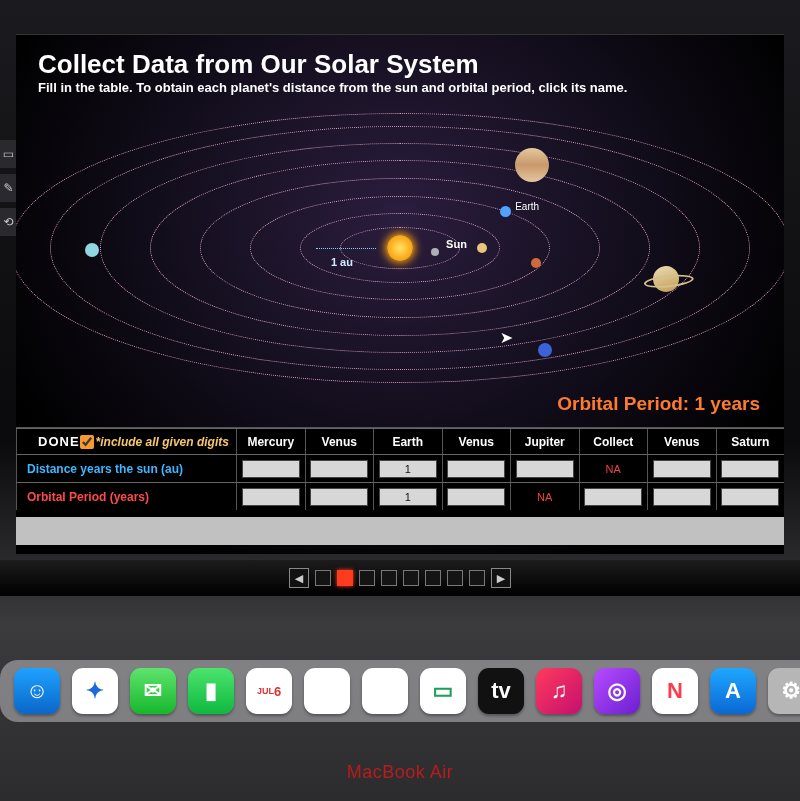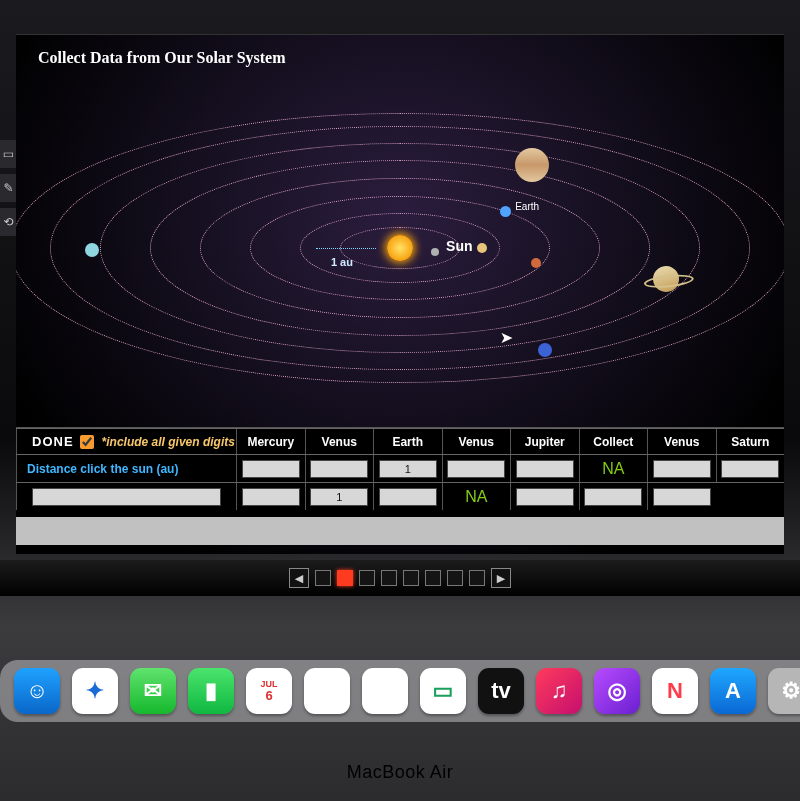--- a/index.html
+++ b/index.html
@@ -22,36 +22,36 @@
   
   .panel {
     margin: 12px 16px 0;
     background: radial-gradient(ellipse at 50% 35%, #2b1d3e 0%, #120d1b 45%, #000 80%);
     border-top: 1px solid #333;
     height: 520px;
     position: relative;
     overflow: hidden;
   }
   .panel-inner { padding: 14px 22px; }
-  .lesson-title { font-size: 16px; font-weight: 800; margin-bottom:0;font-family:Liberation Serif, serif; }
+  .lesson-title { font-size: 26px; font-weight: 800; margin-bottom:0; }
   .instruction { font-size: 13px; font-weight:700; }
 
   
   .sky { position:absolute; top:88px; left:0; right:0; height:250px; pointer-events:none; }
   .orbit {
     position:absolute; border:1px dotted #d89fbf; border-radius:50%;
     left:50%; transform:translateX(-50%);
   }
   .sun {
     position:absolute; left:50%; top:50%; transform:translate(-50%,-50%);
     width:26px;height:26px;border-radius:50%;
     background: radial-gradient(circle,#ffe267 0%, #f8a20f 70%);
     box-shadow:0 0 8px 2px #f8a20f;
   }
-  .sun-label { position:absolute; left:56%; top:46%; font-size:14px; font-weight:700;}
+  .sun-label { position:absolute; left:56%; top:46%; font-size:11px; font-weight:700;}
   .au-line {
     position:absolute; top:50%; left:39%; width:60px; border-top:1px dotted #7fd6ff;
   }
   .au-label { position:absolute; top:53%; left:41%; font-size:11px; font-weight:700; color:#cfe9ff;}
   .planet { position:absolute; width:14px;height:14px;border-radius:50%; cursor:pointer; pointer-events:auto; }
   .p-merc{background:#b0b0b0; width:8px;height:8px; top:50%; left:54%;}
   .p-ven{background:#e7c57b; width:10px;height:10px; top:48%; left:60%;}
   .p-ear{background:#4fa3ff; width:11px;height:11px; top:33%; left:63%;}
   .earth-label{position:absolute; top:31%; left:65%; font-size:10px; color:#fff;}
   .p-mar{background:#d06a3a; width:10px;height:10px; top:54%; left:67%;}
@@ -101,24 +101,24 @@
     display:flex; align-items:center; justify-content:center;
   }
   .rowlabel { justify-content:flex-start !important; padding-left:10px; font-weight:700;}
   .rl-1 { color:#3fb6ff;}
   .rl-2 { color:#ff4a4a;}
   .cell-input {
     width:86%; height:18px; background:#d7d7d7; border:1px solid #444;
     font-size:11px; text-align:center;
     color:#111;
   }
-  .cell-na { font-size:16px; color:#84cc16; }
+  .cell-na { font-size:11px; color:#ef4444; }
 
   .done-area{
-    display:flex; align-items:center; gap:6px; padding-left:14px;
+    display:flex; align-items:center; gap:0; padding-left:14px;
     justify-content:flex-end;
   }
   .done-txt{ font-weight:800; font-size:13px; letter-spacing:1px;}
   .done-chk{ width:14px;height:14px; accent-color:#f79b2e;}
   .note{ font-style:italic; color:#f8c76b; font-size:12px; margin-left:2px;}
 
   .progress-strip{
     position:absolute; left:0; right:0; top:482px; height:28px;
     background:#c1c1c1;
   }
@@ -150,36 +150,36 @@
   .dock-icon{
     width:46px;height:46px;border-radius:11px;
     display:flex;align-items:center;justify-content:center;
     font-size:22px;font-weight:700;color:#fff;
     box-shadow:0 2px 3px rgba(0,0,0,.35);
   }
   .di-finder{background:linear-gradient(180deg,#1fa1ff,#0a67c9);}
   .di-safari{background:#fff;color:#1a6bd8;}
   .di-messages{background:linear-gradient(180deg,#5fe36d,#16b82d);}
   .di-ft{background:linear-gradient(180deg,#4be46d,#0fb840);}
-  .di-cal{background:#fff;color:#e03030; font-size:13px; flex-direction:column; line-height:1;}
+  .di-cal{background:#fff;color:#e03030; font-size:13px; flex-direction:row; line-height:1;}
   .di-cal small{font-size:9px;color:#e03030;}
   .di-photos{background:#fff;}
   .di-reminders{background:#fff;}
   .di-tv{background:#111;}
   .di-music{background:linear-gradient(135deg,#ff3b5c,#c50f6f);}
   .di-pod{background:linear-gradient(135deg,#b84bff,#6a1fd0);}
   .di-news{background:#fff;color:#ff3b4b;}
   .di-store{background:linear-gradient(180deg,#1fa7ff,#0a68d4);}
   .di-settings{background:#b6b6b6;}
   .di-generic{background:#fff;color:#1aa05b;}
 
   
   .bezel-text{
     position:absolute; left:0; right:0; top:762px;
-    text-align:center; color:#000000; font-size:18px; letter-spacing:.5px;
+    text-align:center; color:#b91c1c; font-size:18px; letter-spacing:.5px;
   }
 
   
   .left-tools{
     position:absolute; left:0; top:140px; display:flex; flex-direction:column; gap:6px;
   }
   .lt-btn{
     width:18px;height:28px;background:#2a2a2e;border-right:1px solid #555;
     display:flex;align-items:center;justify-content:center;color:#ccc;font-size:12px;
   }
@@ -192,20 +192,21 @@
 
 <div class="left-tools">
   <div class="lt-btn">▭</div>
   <div class="lt-btn">✎</div>
   <div class="lt-btn">⟲</div>
 </div>
 
 <div class="panel">
   <div class="panel-inner">
     <div class="lesson-title">Collect Data from Our Solar System</div>
+    <div class="instruction">Fill in the table. To obtain each planet's distance from the sun and orbital period, click its name.</div>
   </div>
 
   <div class="sky">
     <div class="orbit" style="width:120px;height:42px;top:104px;"></div>
     <div class="orbit" style="width:200px;height:70px;top:90px;"></div>
     <div class="orbit" style="width:300px;height:104px;top:73px;"></div>
     <div class="orbit" style="width:400px;height:140px;top:55px;"></div>
     <div class="orbit" style="width:500px;height:176px;top:37px;"></div>
     <div class="orbit" style="width:600px;height:210px;top:20px;"></div>
     <div class="orbit" style="width:700px;height:244px;top:3px;"></div>
@@ -219,41 +220,45 @@
     <div class="planet p-ear"></div>
     <div class="earth-label">Earth</div>
     <div class="planet p-mar"></div>
     <div class="planet p-jup"></div>
     <div class="planet p-sat"></div>
     <div class="planet p-ura"></div>
     <div class="planet p-nep"></div>
     <div class="cursor-arrow">➤</div>
   </div>
 
+  <div class="orb-readout">
+    <span>Orbital Period:</span>
+    <span>1 years</span>
+  </div>
 
   <div class="tbl-wrap">
     <div class="tbl-head-row">
       <div class="done-area">
         <span class="done-txt">DONE</span>
         <input type="checkbox" class="done-chk" checked="" style="">
         <span class="note">*include all given digits</span>
       </div>
 
     <div>Mercury</div>
         <div>Venus</div>
         <div>Earth</div>
         <div>Venus</div>
         <div>Jupiter</div>
         <div>Collect</div>
         <div>Venus</div>
         <div>Saturn</div>
       </div>
 
   <div class="tbl-row">
-        <div class="rowlabel rl-1">Distance click the sun (au)</div>
+        <div class="rowlabel rl-1">Distance years the sun (au)</div>
         <div>
           <input class="cell-input" style="">
         </div>
         <div>
           <input class="cell-input" style="">
         </div>
         <div>
           <input class="cell-input" value="1" style="">
         </div>
         <div>
@@ -266,20 +271,21 @@
           <span class="cell-na">NA</span>
         </div>
         <div>
           <input class="cell-input" style="">
         </div>
         <div>
           <input class="cell-input" style="">
         </div>
       </div>
       <div class="tbl-row">
+        <div class="rowlabel rl-2">Orbital Period (years)</div>
         <div>
           <input class="cell-input" style="">
         </div>
         <div>
           <input class="cell-input" style="">
         </div>
         <div>
           <input class="cell-input" value="1" style="">
         </div>
         <div>

